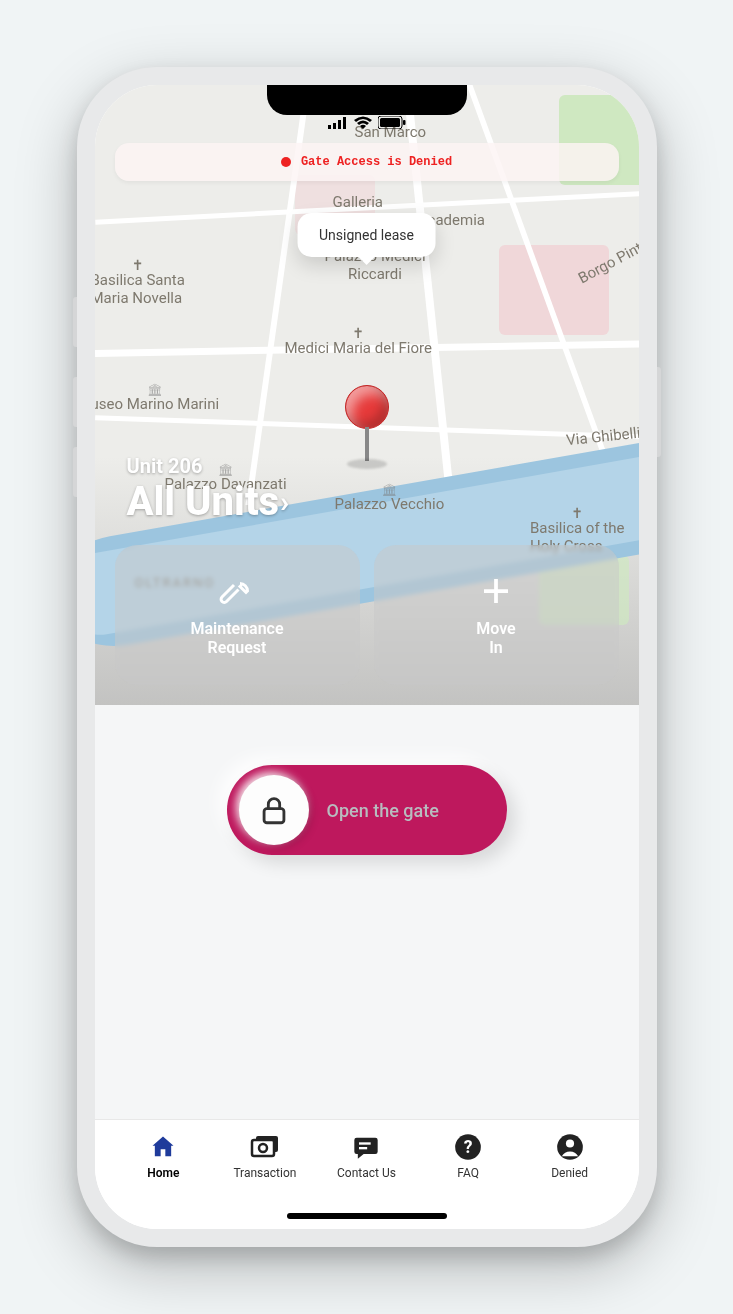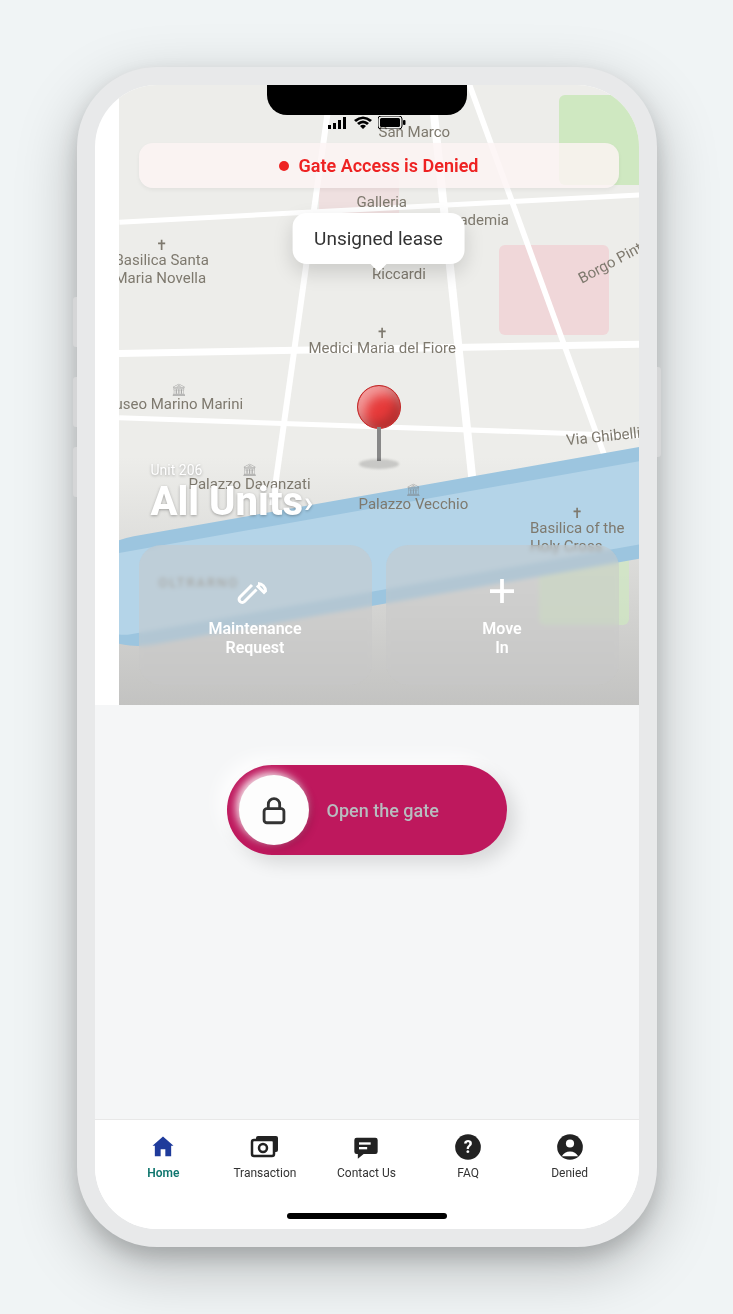--- a/index.html
+++ b/index.html
@@ -52,21 +52,20 @@
 
   
   .map-area {
     position:relative;
     height: 620px;
     background:
       linear-gradient(to bottom, rgba(240,240,240,0) 60%, rgba(160,160,160,0.55) 100%),
       #ededea;
     overflow:hidden;
     flex:0 0 auto;
-    margin-left:24px;
   }
   .map-green { position:absolute; background:#cfe8c1; }
   .map-pink { position:absolute; background:#f0d7d9; }
   .river {
     position:absolute; left:-40px; top:400px; width:700px; height:110px;
     background:#9cc5df;
     transform: rotate(-10deg);
     border-radius:60px 60px 60px 60px / 40px 40px 40px 40px;
   }
   .river::after{
@@ -97,35 +96,35 @@
     position:absolute; top:58px; left:20px; right:20px;
     background:rgba(252,244,244,0.82);
     border-radius:14px;
     padding:12px 16px;
     display:flex; align-items:center; justify-content:center;
     gap:10px;
     box-shadow:0 2px 4px rgba(0,0,0,0.05);
     z-index:20;
   }
   .banner-dot { width:10px; height:10px; border-radius:50%; background:#e22; }
-  .banner-text { color:#e22; font-weight:600; font-size:18px; }
+  .banner-text { color:#e22; font-weight:600; font-size:12px;font-family:Liberation Mono, monospace; }
 
   .tooltip {
     position:absolute; top:128px; left:50%; transform:translateX(-50%);
     background:#fff; border-radius:14px; padding:14px 22px;
-    font-size:19px; color:#333; box-shadow:0 8px 20px rgba(0,0,0,0.15);
+    font-size:14px; color:#333; box-shadow:0 8px 20px rgba(0,0,0,0.15);
     z-index:20;
   }
   .tooltip::after{
     content:""; position:absolute; bottom:-8px; left:50%; transform:translateX(-50%);
     border:10px solid transparent; border-top-color:#fff; border-bottom:none;
   }
 
   .unit-block { position:absolute; left:32px; bottom:180px; color:#fff; text-shadow:0 1px 3px rgba(0,0,0,0.3); z-index:15;}
-  .unit-label { font-size:14px; font-weight:400; }
+  .unit-label { font-size:20px; font-weight:700; }
   .unit-title { font-size:40px; font-weight:800; display:flex; align-items:center; gap:1px;}
   .chevron-right { font-size:30px; font-weight:800; }
 
   .action-row {
     position:absolute; left:20px; right:20px; bottom:20px;
     display:flex; gap:14px; z-index:15;
   }
   .action-card {
     flex:1; height:140px;
     background:rgba(200,200,200,0.5);
@@ -155,21 +154,21 @@
   .gate-text { color:#b8bcbf; font-size:18px; font-weight:500; }
 
   
   .tabbar {
     height:110px; background:#fff; border-top:1px solid #e8e8e8;
     display:flex; justify-content:space-around; align-items:flex-start; padding:12px 18px 0;
     position:relative;
   }
   .tab-item { display:flex; flex-direction:column; align-items:center; gap:4px; width:80px; }
   .tab-item span { font-size:12px; color:#333; }
-  .tab-item.active span { color:#0f766e; font-weight:600; }
+  .tab-item.active span { color:#000000; font-weight:600; }
   .tab-icon { width:30px; height:30px; display:flex; align-items:center; justify-content:center; }
   .home-indicator {
     position:absolute; bottom:10px; left:50%; transform:translateX(-50%);
     width:160px; height:6px; background:#000; border-radius:4px;
   }
 </style>
 </head>
 <body>
 
 <div class="phone-frame">
@@ -209,21 +208,21 @@
       <div class="map-road" style="top:120px;left:0;height:5px;width:560px;transform:rotate(-3deg)"></div>
       <div class="map-road" style="top:260px;left:0;height:7px;width:560px;transform:rotate(-1deg)"></div>
       <div class="map-road" style="top:340px;left:0;height:5px;width:560px;transform:rotate(2deg)"></div>
       <div class="river"></div>
 
       <div class="map-label" style="top:38px;left:260px">San Marco</div>
       <div class="map-label" style="top:108px;left:238px">Galleria</div>
       <div class="map-label" style="top:126px;left:290px">dell'Accademia</div>
       <div class="map-label church-icon" style="top:148px;left:230px;text-align:center;white-space:pre">Palazzo Medici
 Riccardi</div>
-      <div class="map-label church-icon" style="top:152px;left:-4px;white-space:pre">Basilica Santa
+      <div class="map-label church-icon" style="top:172px;left:-4px;white-space:pre">Basilica Santa
 Maria Novella</div>
       <div class="map-label church-icon" style="top:240px;left:190px">Medici Maria del Fiore</div>
       <div class="map-label museum-icon" style="top:298px;left:-4px">useo Marino Marini</div>
       <div class="map-label museum-icon" style="top:378px;left:70px">Palazzo Davanzati</div>
       <div class="map-label museum-icon" style="top:398px;left:240px">Palazzo Vecchio</div>
       <div class="map-label" style="top:168px;right:-10px;transform:rotate(-28deg)">Borgo Pinti</div>
       <div class="map-label" style="top:342px;right:-10px;transform:rotate(-6deg)">Via Ghibellin</div>
       <div class="map-label church-icon" style="top:420px;right:14px;text-align:left;white-space:pre">Basilica of the
 Holy Cross</div>
       <div class="map-label" style="top:490px;left:40px;letter-spacing:2px;font-size:13px">OLTRARNO</div>

